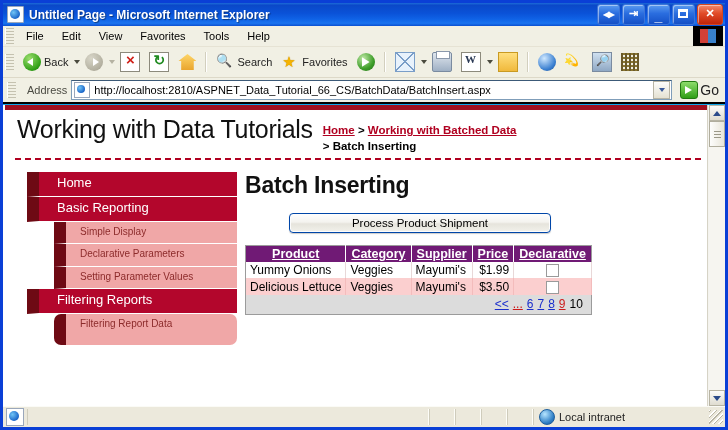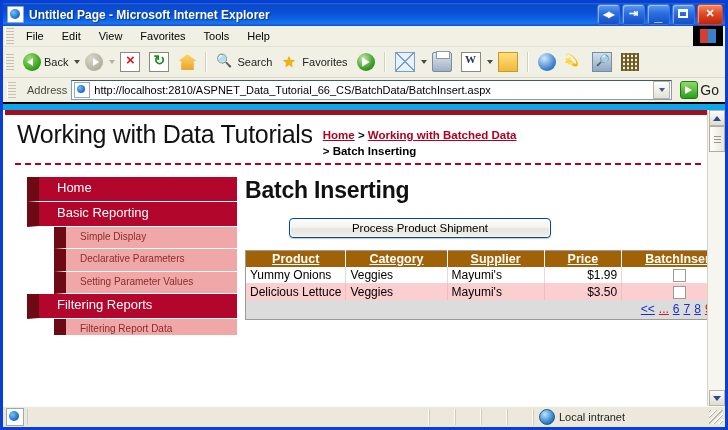--- a/index.html
+++ b/index.html
@@ -168,21 +168,21 @@
     width:16px;height:16px;border-radius:3px;
     background:linear-gradient(180deg,#8ddc6b,#2f9e16);
     border:1px solid #217a10;position:relative;
   }
   .gobtn .arrow:after{content:"";position:absolute;left:4px;top:4px;width:0;height:0;
     border-top:4px solid transparent;border-bottom:4px solid transparent;border-left:7px solid #fff;}
   .gobtn .lbl{font-size:14px;color:#222;}
   
   .viewport{
     flex:1 1 auto;display:flex;background:#fff;overflow:hidden;
-    border-top:6px solid #0ea5e9;
+    border-top:1px solid #0ea5e9;
   }
   .page{
     flex:1 1 auto;background:#fff;position:relative;overflow:hidden;
     border-left:2px solid #fff;
   }
   .topbar-red{height:5px;background:#a01020;}
   .header{
     display:flex;align-items:flex-start;padding:6px 6px 0 12px;gap:10px;
   }
   .sitetitle{
@@ -212,42 +212,42 @@
     line-height:1.15;
   }
   .nav-sub{
     background:#f0a7a7;color:#8c2b2b;font-size:10px;
     padding:4px 6px 5px 14px;
     border-left:12px solid #6e0a14;
     border-bottom:1px solid #fff;
     margin-left:27px;
     line-height:1.25;
   }
-  .nav-sub.cut{height:12px;overflow:hidden;padding-bottom:0;border-bottom:none;}
+  .nav-sub.cut{height:12px;overflow:hidden;padding-bottom:15px;border-bottom:none;border-radius:7px;}
   
   .main{flex:1 1 auto;padding:10px 8px 0 8px;}
   .h1{
     font-size:23px;font-weight:bold;color:#111;margin:2px 0 14px 0;
     font-family:"Liberation Sans",sans-serif;letter-spacing:-.2px;
   }
   .btnwrap{margin-bottom:12px;padding-left:44px;}
   .xpbutton{
     display:inline-block;min-width:240px;text-align:center;
     font-size:11.5px;color:#000;padding:3px 10px;
     background:linear-gradient(180deg,#fefefe 0%,#f4f3ef 45%,#e6e4dc 55%,#f2f1eb 100%);
     border:1px solid #0046a8;border-radius:4px;
     box-shadow:inset 0 0 0 1px #fdfdfd, 0 1px 1px rgba(0,0,0,.2);
   }
   table.grid{
     border-collapse:collapse;font-size:12px;
     border:1px solid #9b9b9b;
   }
   table.grid th{
-    background:#a16207;color:#fff;font-weight:bold;font-size:12.5px;
-    padding:1px 23px;text-align:center;white-space:nowrap;
+    background:#701a75;color:#fff;font-weight:bold;font-size:12.5px;
+    padding:1px 5px;text-align:center;white-space:nowrap;
     border-right:1px solid #fff;
   }
   table.grid th u{text-decoration:underline;}
   table.grid th:last-child{border-right:none;}
   table.grid td{
     padding:1px 4px;color:#000;white-space:nowrap;
     border-right:1px solid #e8d8d8;
   }
   tr.row-alt td{background:#fbcfcf;border-right-color:#f3bcbc;}
   tr.row-norm td{background:#fff;}
@@ -462,21 +462,21 @@
             <span class="xpbutton">Process Product Shipment</span>
           </div>
 
           <table class="grid">
             <thead>
               <tr>
                 <th><u>Product</u></th>
                 <th><u>Category</u></th>
                 <th><u>Supplier</u></th>
                 <th><u>Price</u></th>
-                <th><u>BatchInsert</u></th>
+                <th><u>Declarative</u></th>
               </tr>
             </thead>
             <tbody>
               <tr class="row-norm">
                 <td>Yummy Onions</td>
                 <td>Veggies</td>
                 <td>Mayumi's</td>
                 <td class="r">$1.99</td>
                 <td class="c"><span class="cb"></span></td>
               </tr>

